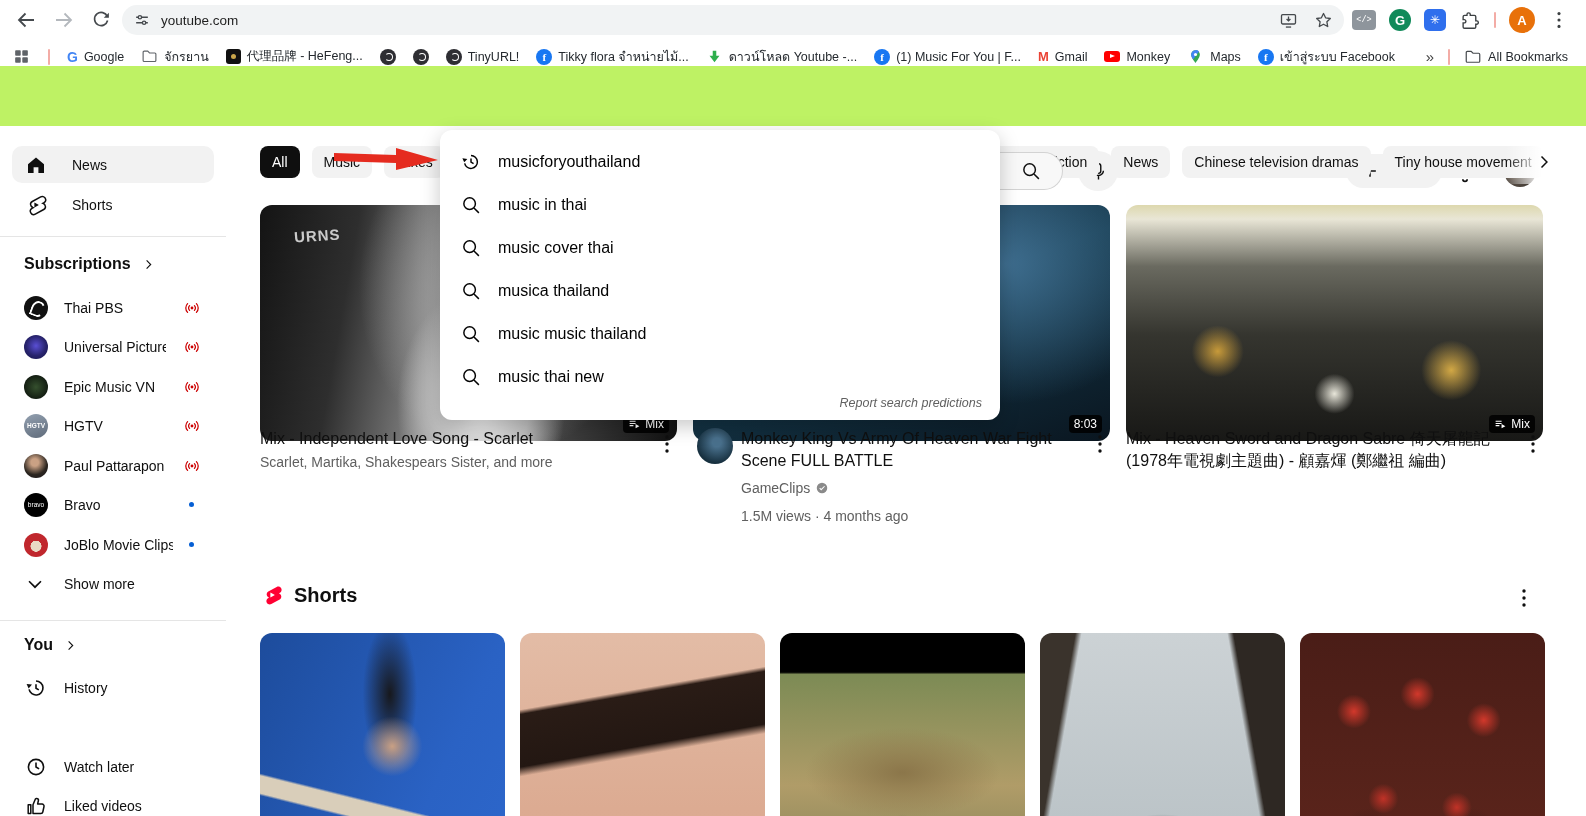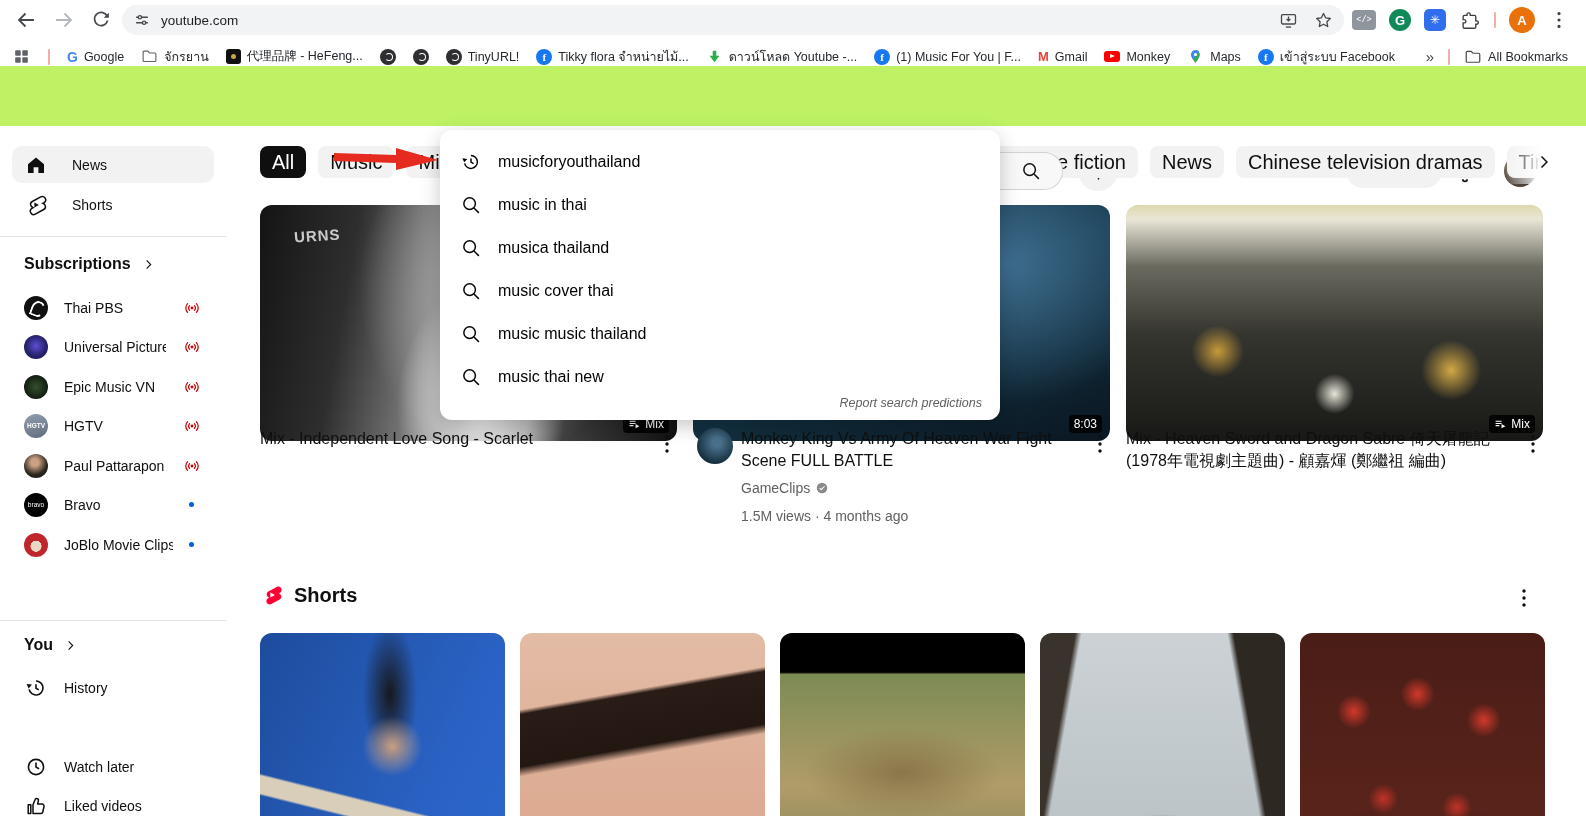--- a/index.html
+++ b/index.html
@@ -84,21 +84,21 @@
   .av-thaipbs{background:#111;position:relative}
   .av-thaipbs::after{content:"";position:absolute;left:7px;top:5px;width:10px;height:12px;border:2px solid #fff;border-radius:50% 50% 50% 0;border-right-color:transparent;transform:rotate(20deg)}
   .av-universal{background:radial-gradient(circle at 50% 45%,#5a4fd4 0%,#28246e 55%,#141244 100%)}
   .av-epic{background:radial-gradient(circle at 50% 50%,#35502e 0%,#131d12 70%)}
   .av-hgtv{background:linear-gradient(160deg,#93a0b0,#5f6b7a);color:#fff;font-size:6.5px;font-weight:bold}
   .av-paul{background:radial-gradient(circle at 45% 35%,#caa184 18%,#2c2620 60%,#17141a)}
   .av-bravo{background:#000;color:#fff;font-size:6.5px}
   .av-joblo{background:radial-gradient(circle at 50% 55%,#e9d9c4 30%,#c0272d 32%)}
   
   .chip{height:32px;border-radius:8px;background:#f2f2f2;padding:0 12px;display:flex;align-items:center;
-        font-size:20px;font-weight:500;white-space:nowrap;flex:none}
+        font-size:14px;font-weight:500;white-space:nowrap;flex:none}
   .chip.active{background:#0f0f0f;color:#fff}
   .chiprow{position:absolute;top:146px;display:flex;gap:12px}
   .chipfade{position:absolute;left:1506px;top:140px;width:80px;height:44px;
             background:linear-gradient(90deg,rgba(255,255,255,0),#fff 45%)}
   .chipchev{position:absolute;left:1530px;top:148px;width:28px;height:28px;display:flex;align-items:center;justify-content:center}
   
   .thumb{position:absolute;top:205px;width:417px;height:236px;border-radius:12px;overflow:hidden}
   .vbadge{position:absolute;right:8px;bottom:8px;background:rgba(0,0,0,.85);color:#fff;border-radius:4px;
           padding:2px 5px;font-size:12px;font-weight:500;display:flex;align-items:center;gap:4px}
   .vinfo{position:absolute;top:428px;width:417px}
@@ -512,20 +512,28 @@
         <span class="bluedot"></span>
       </span>
   </div>
   <div class="chrow" style="top:391px">
     <span class="chav av-joblo"></span>
     <span class="chname">JoBlo Movie Clips</span>
     <span class="chbadge">
         <span class="bluedot"></span>
       </span>
   </div>
+  <div class="chrow" style="top:430px">
+    <span style="width:24px;flex:none;color:#0f0f0f">
+        <svg class="ic" width="22" height="22">
+          <use href="#i-chev-down"></use>
+        </svg>
+      </span>
+    <span>Show more</span>
+  </div>
 
   <div class="sdivider" style="top:486px"></div>
   <div class="shead" style="top:502px">
     <span>You</span>
     <span style="color:#0f0f0f">
         <svg class="ic" width="15" height="15">
           <use href="#i-chev-right"></use>
         </svg>
       </span>
   </div>
@@ -580,20 +588,21 @@
   <span class="thumb1-urns">URNS</span>
   <span class="vbadge">
     <svg class="ic" width="13" height="13" style="color:#fff">
         <use href="#i-pplay"></use>
       </svg>
     <span>Mix</span>
   </span>
 </div>
 <div class="vinfo" style="left:260px">
   <div class="vtitle">Mix - Independent Love Song - Scarlet</div>
+  <div class="vby">Scarlet, Martika, Shakespears Sister, and more</div>
   <div class="vkebab">
       <svg class="ic" width="24" height="24">
         <use href="#i-kebab"></use>
       </svg>
     </div>
 </div>
 
 <div class="thumb" style="left:693px;background:
       radial-gradient(ellipse 140px 130px at 42% 45%, rgba(120,200,220,.55) 0%, rgba(40,90,110,0) 70%),
       radial-gradient(ellipse 240px 200px at 75% 25%, #3e6d8e 0%, rgba(20,45,60,0) 70%),
@@ -705,29 +714,29 @@
         </svg>
       </span>
     <span>music in thai</span>
   </div>
   <div class="sugg">
     <span style="flex:none;color:#030303">
         <svg class="ic" width="22" height="22">
           <use href="#i-search"></use>
         </svg>
       </span>
-    <span>musica thailand</span>
+    <span>music cover thai</span>
   </div>
   <div class="sugg">
     <span style="flex:none;color:#030303">
         <svg class="ic" width="22" height="22">
           <use href="#i-search"></use>
         </svg>
       </span>
-    <span>music cover thai</span>
+    <span>musica thailand</span>
   </div>
   <div class="sugg">
     <span style="flex:none;color:#030303">
         <svg class="ic" width="22" height="22">
           <use href="#i-search"></use>
         </svg>
       </span>
     <span>music music thailand</span>
   </div>
   <div class="sugg">

